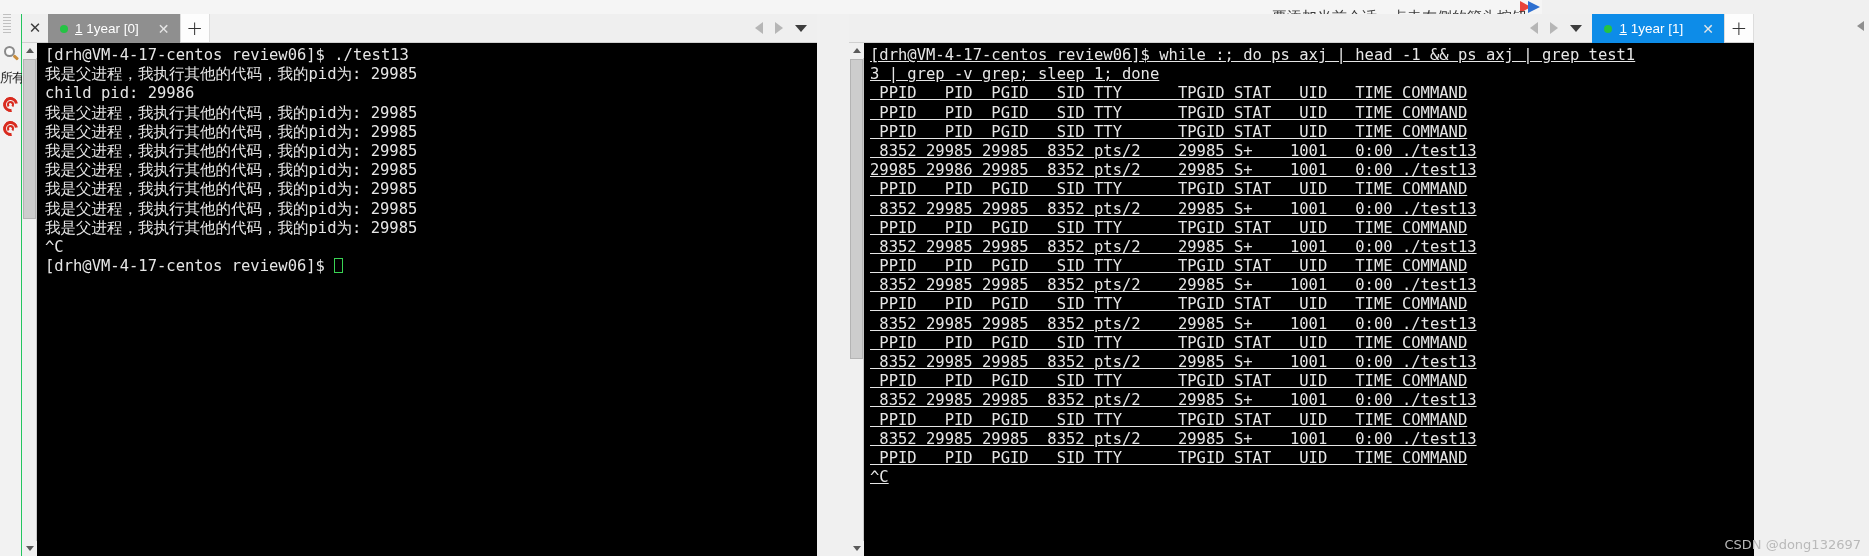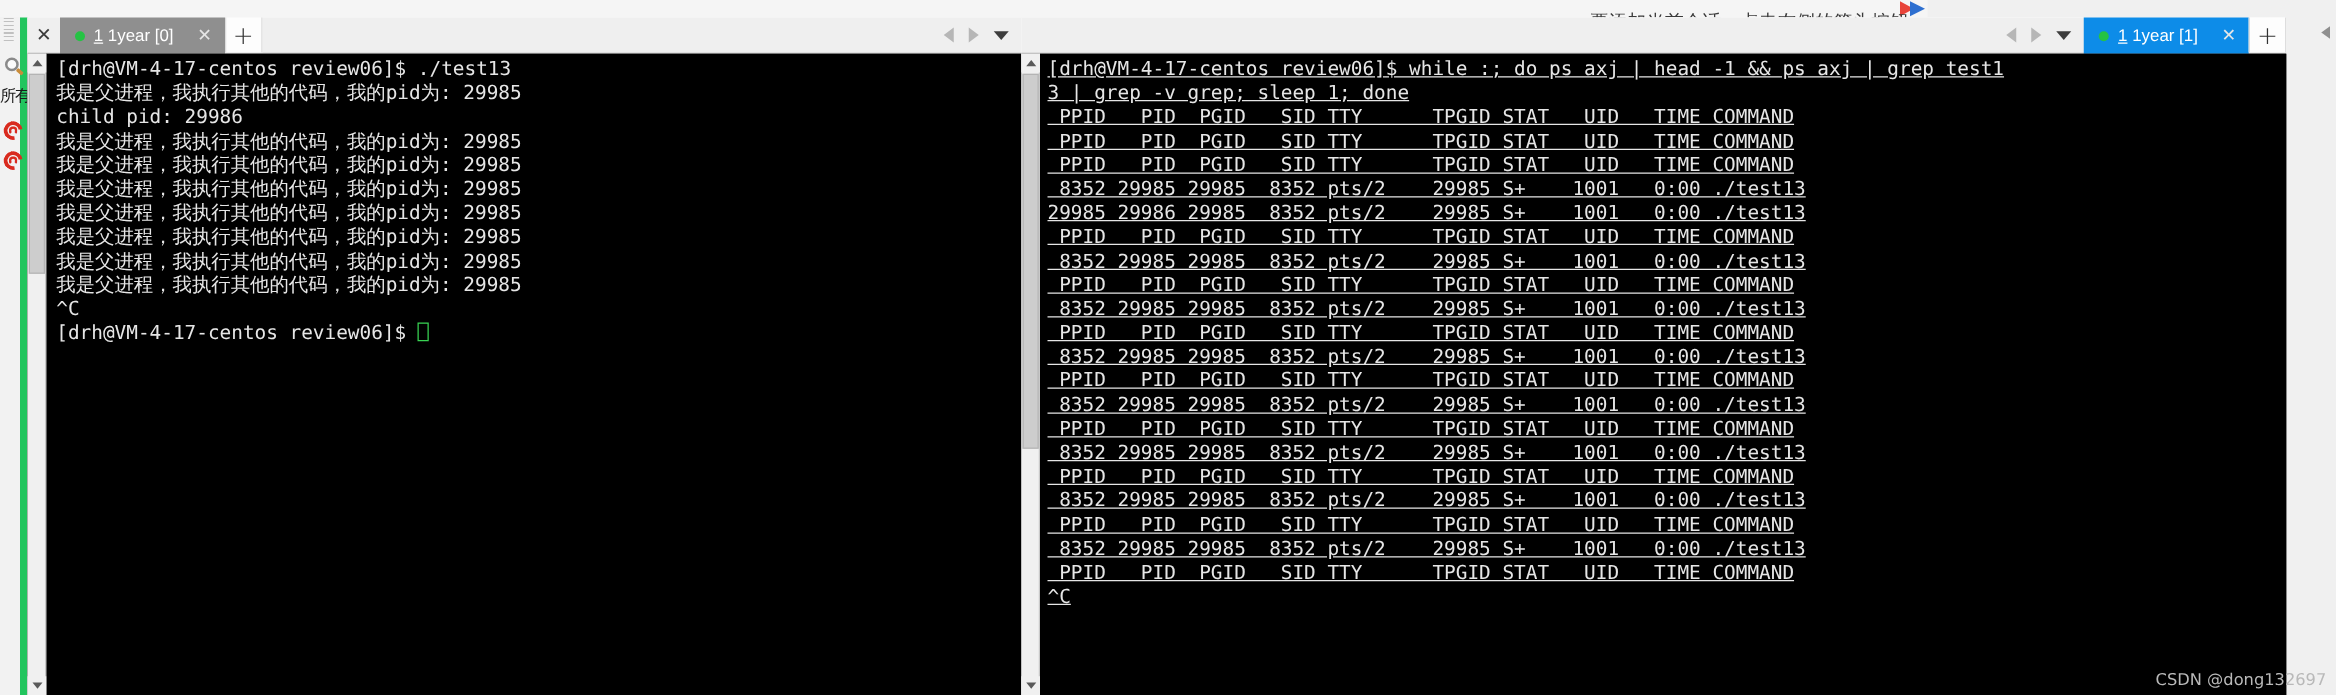--- a/index.html
+++ b/index.html
@@ -32,21 +32,21 @@
   .hint-text {
     font-size: 15px; color: #3a3a3a; margin-left: 8px;
     white-space: nowrap; line-height: 14px;
     transform: translateY(-3px);
     font-family: "DejaVu Sans", sans-serif;
   }
 
   
   .rail {
     position: absolute; left: 0; top: 14px; width: 22px; height: 542px;
-    background: #f2f2f2; border-right: 6px solid #22c55e;
+    background: #f2f2f2; border-right: 1px solid #22c55e;
   }
   .rail-ruler {
     position:absolute; left:3px; top:0; width:8px; height:20px;
     background: repeating-linear-gradient(to bottom,#c0c0c0 0 1px,transparent 1px 3px);
   }
   .rail-icon { position: absolute; left: 2px; width: 19px; height: 19px; }
   .ico-search { top: 30px; }
   .ico-search .glass {
     position:absolute; left:2px; top:2px; width:11px; height:11px;
     border:2px solid #8a8a8a; border-radius:50%; background:#fbfbfb;
@@ -69,21 +69,21 @@
     border:3px solid #d92b1f; border-right-color:transparent; transform:rotate(35deg);
   }
   .ico-spiral .s2 {
     position:absolute; left:5px; top:5px; width:7px; height:7px; border-radius:50%;
     border:2.5px solid #d92b1f; border-bottom-color:transparent;
   }
 
   
   .panel { position: absolute; top: 14px; height: 542px; background:#ffffff; }
   .panel-left  { left: 22px;   width: 795px; }
-  .panel-right { left: 817px;  width: 1012px; }
+  .panel-right { left: 849px;  width: 905px; }
 
   .tabbar {
     position:relative; height:29px; background:#efefef;
     border-bottom:1px solid #d0d0d0; display:flex; align-items:stretch;
   }
   .tab-close-all {
     width: 26px; display:flex; align-items:center; justify-content:center;
     font-size:15px; color:#3c3c3c; font-family:"DejaVu Sans",sans-serif;
     cursor:pointer; flex:none;
   }

